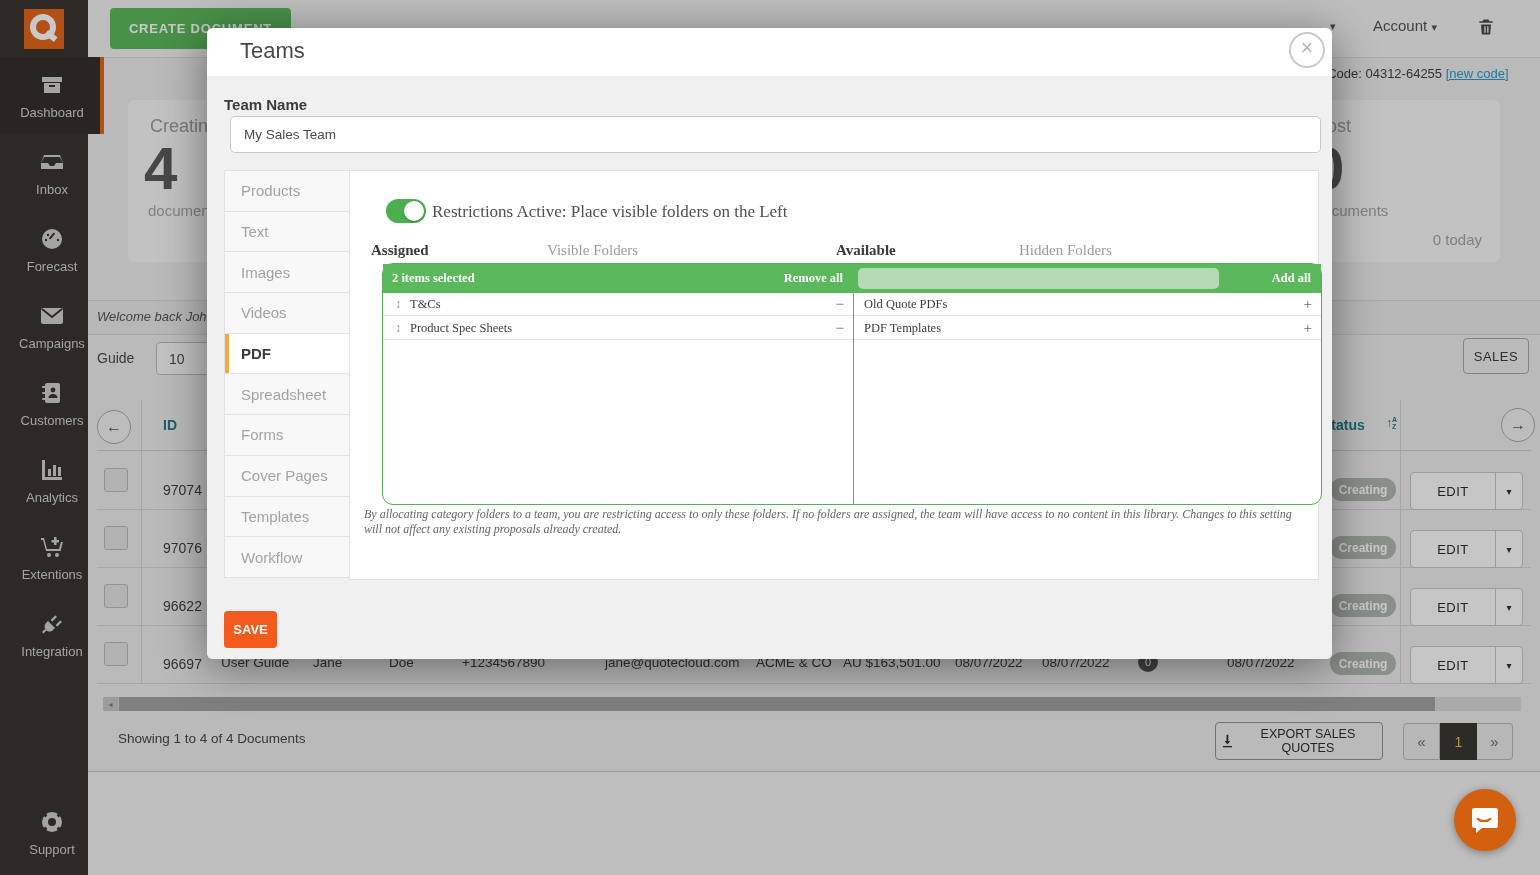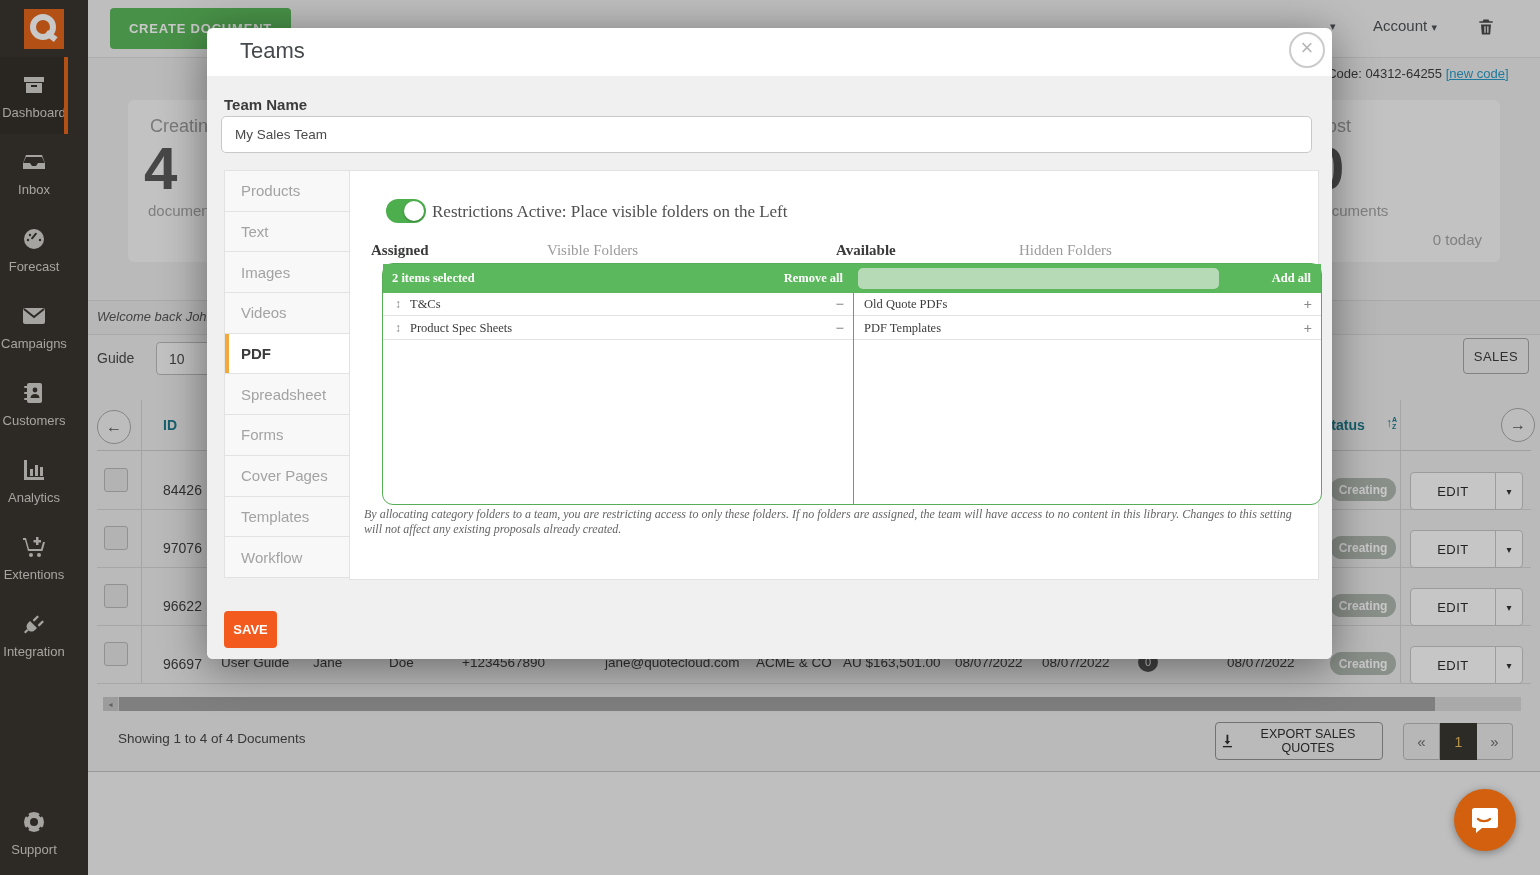--- a/index.html
+++ b/index.html
@@ -4,21 +4,21 @@
 <style>
   html,body{margin:0;padding:0;background:#888;}
   .screen{position:relative;width:1540px;height:875px;overflow:hidden;
           font-family:"Liberation Sans",sans-serif;background:#ececec;}
   .abs{position:absolute;}
 
   
   .sidebar{left:0;top:0;width:88px;height:875px;background:#3a352f;z-index:1;}
   .logo-block{left:0;top:0;width:88px;height:57px;}
   .logo-sq{position:absolute;left:24px;top:9px;width:40px;height:40px;background:#e2661d;}
-  .nav-item{position:absolute;left:0;width:68px;height:77px;display:flex;flex-direction:column;
+  .nav-item{position:absolute;left:0;width:104px;height:77px;display:flex;flex-direction:column;
             align-items:center;justify-content:center;gap:7px;color:#d3d0cb;cursor:pointer;}
   .nav-item .nav-label{font-size:13px;}
   .nav-item.active{background:#35302a;}
   .nav-item.active::after{content:"";position:absolute;right:0;top:0;width:4px;height:100%;background:#e2661d;}
   .nav-icon{width:30px;height:26px;display:flex;align-items:center;justify-content:center;}
   .nav-icon svg{width:28px;height:24px;fill:#d3d0cb;}
 
   
   .topbar{left:88px;top:0;width:1452px;height:57px;background:#f2f2f2;border-bottom:1px solid #dcdcdc;}
   .create-btn{position:absolute;left:22px;top:8px;width:181px;height:41px;background:#5cb85c;border:none;
@@ -89,21 +89,21 @@
 
   
   .modal{left:207px;top:28px;width:1125px;height:631px;background:#fff;border-radius:6px;z-index:100;
          box-shadow:0 8px 45px rgba(0,0,0,.45);}
   .modal-header{position:absolute;left:0;top:0;width:100%;height:48px;border-bottom:1px solid #e6e6e6;}
   .modal-title{position:absolute;left:33px;top:10px;font-size:22px;color:#46494c;}
   .modal-close{position:absolute;left:1082px;top:4px;width:32px;height:32px;border-radius:50%;
                border:2px solid #cbcbcb;color:#b5b5b5;font-size:22px;line-height:28px;text-align:center;cursor:pointer;}
   .modal-body{position:absolute;left:0;top:48px;width:100%;height:583px;background:#f0f0f0;border-radius:0 0 6px 6px;}
   .fld-label{position:absolute;left:17px;top:20px;font-size:15px;font-weight:bold;color:#3b3b3b;}
-  .team-input{position:absolute;left:14px;top:40px;width:1076px;height:35px;border:1px solid #c9c9c9;
+  .team-input{position:absolute;left:23px;top:40px;width:1076px;height:35px;border:1px solid #c9c9c9;
               border-radius:5px;background:#fff;font-size:13.5px;color:#4a4a4a;padding:0 0 0 13px;
               font-family:inherit;}
   .tabs{position:absolute;left:17px;top:94px;width:125px;border:1px solid #e2e2e2;background:#f8f8f8;}
   .tab{height:39.7px;border-bottom:1px solid #e2e2e2;display:flex;align-items:center;padding-left:16px;
        font-size:15px;color:#a3a3a3;cursor:pointer;}
   .tab:last-child{border-bottom:none;}
   .tab.active{background:#fff;color:#3b3b3b;font-weight:bold;box-shadow:inset 4px 0 0 #f3a83b;}
   .panel{position:absolute;left:142px;top:94px;width:968px;height:408px;background:#fff;border:1px solid #e2e2e2;font-family:Liberation Serif, serif;}
   .toggle{position:absolute;left:36px;top:28px;width:40px;height:24px;border-radius:12px;background:#4cae4c;cursor:pointer;}
   .toggle .knob{position:absolute;right:2px;top:2px;width:20px;height:20px;border-radius:50%;background:#fff;
@@ -194,21 +194,21 @@
   <div class="abs hline" style="left:97px;top:509px;width:1434px;background:#d4d4d4;"></div>
   <div class="abs hline" style="left:97px;top:567px;width:1434px;background:#d4d4d4;"></div>
   <div class="abs hline" style="left:97px;top:625px;width:1434px;background:#d4d4d4;"></div>
   <div class="abs hline" style="left:97px;top:683px;width:1434px;background:#d4d4d4;"></div>
 
   <div class="abs checkbox" style="left:104px;top:468px;"></div>
   <div class="abs checkbox" style="left:104px;top:526px;"></div>
   <div class="abs checkbox" style="left:104px;top:584px;"></div>
   <div class="abs checkbox" style="left:104px;top:642px;"></div>
 
-  <div class="abs id-cell" style="left:163px;top:482px;">84426</div>
+  <div class="abs id-cell" style="left:163px;top:482px;">97074</div>
   <div class="abs id-cell" style="left:163px;top:540px;">97076</div>
   <div class="abs id-cell" style="left:163px;top:598px;">96622</div>
   <div class="abs id-cell" style="left:163px;top:656px;">96697</div>
 
   <div class="abs cell" style="left:221px;top:655px;">User Guide</div>
   <div class="abs cell" style="left:313px;top:655px;">Jane</div>
   <div class="abs cell" style="left:389px;top:655px;">Doe</div>
   <div class="abs cell" style="left:462px;top:655px;">+1234567890</div>
   <div class="abs cell" style="left:605px;top:655px;">jane@quotecloud.com</div>
   <div class="abs cell" style="left:756px;top:655px;">ACME &amp; CO</div>

